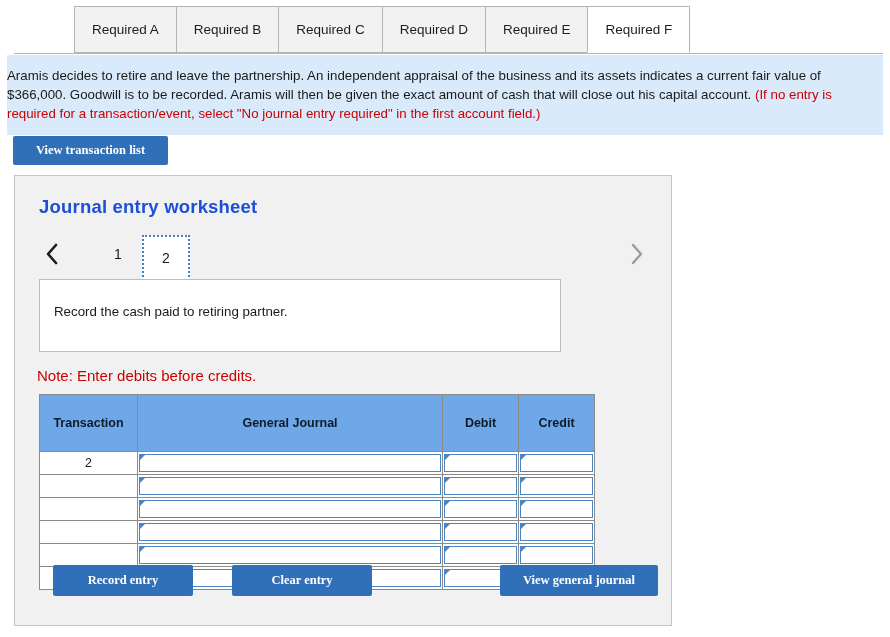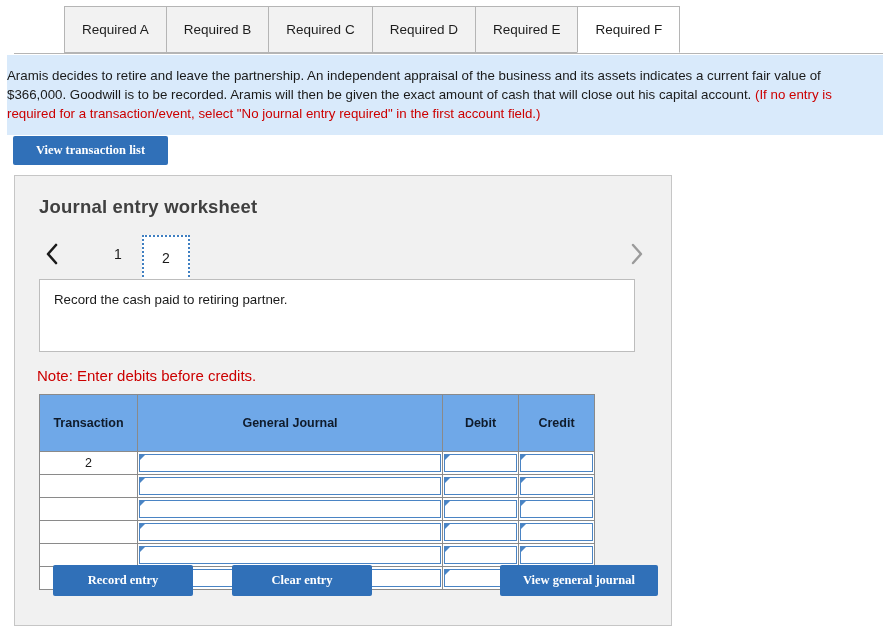--- a/index.html
+++ b/index.html
@@ -30,21 +30,21 @@
   .tabstrip-underline {
     position: absolute;
     left: 14px;
     right: 7px;
     bottom: 0;
     height: 1px;
     background: #b5b5b5;
   }
   .tabs {
     position: absolute;
-    left: 20px;
+    left: 30px;
     top: 6px;
     display: flex;
     align-items: center;
     padding-left: 44px;
   }
   .tab {
     position: relative;
     height: 47px;
     box-sizing: border-box;
     display: flex;
@@ -119,21 +119,21 @@
     background: #f1f1f1;
     border: 1px solid #c6c6c6;
   }
   .panel-title {
     position: absolute;
     left: 24px;
     top: 20px;
     font-size: 18.5px;
     font-weight: bold;
     letter-spacing: 0.2px;
-    color: #404040;
+    color: #1d4ed8;
   }
 
   
   .pager {
     position: absolute;
     left: 24px;
     top: 59px;
     width: 610px;
     height: 40px;
   }
@@ -170,26 +170,26 @@
     background: #ffffff;
     border: 2px dotted #3f7fc1;
     height: 46px;
   }
 
   
   .prompt {
     position: absolute;
     left: 24px;
     top: 103px;
-    width: 596px;
+    width: 522px;
     height: 73px;
     box-sizing: border-box;
     background: #ffffff;
     border: 1px solid #bdbdbd;
-    padding: 12px 14px;
+    padding: 24px 14px;
     font-size: 13.3px;
     color: #1a1a1a;
   }
   .note {
     position: absolute;
     left: 22px;
     top: 191px;
     font-size: 15px;
     color: #cc0000;
   }

